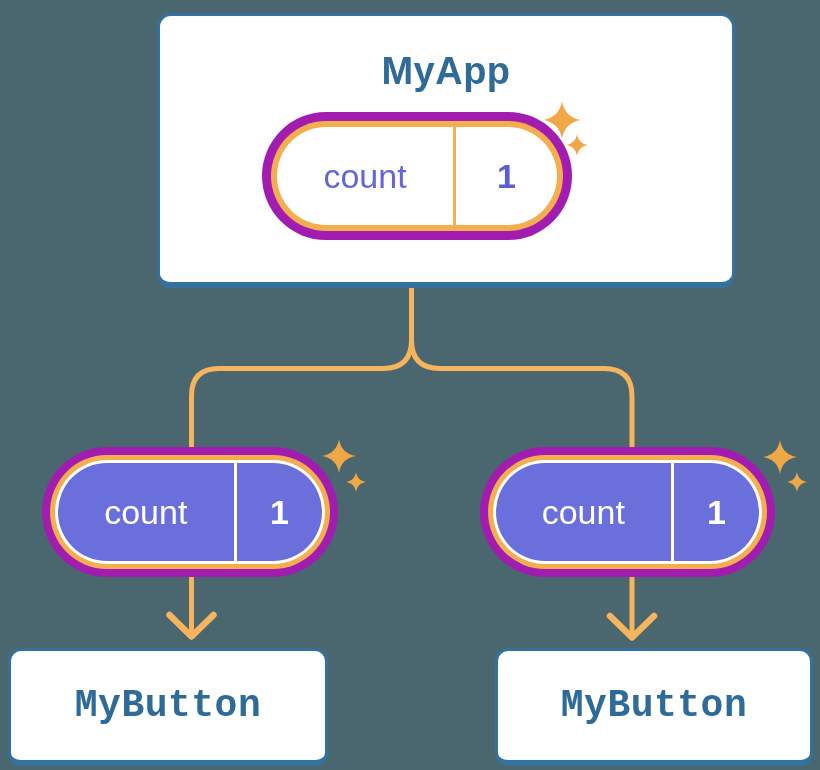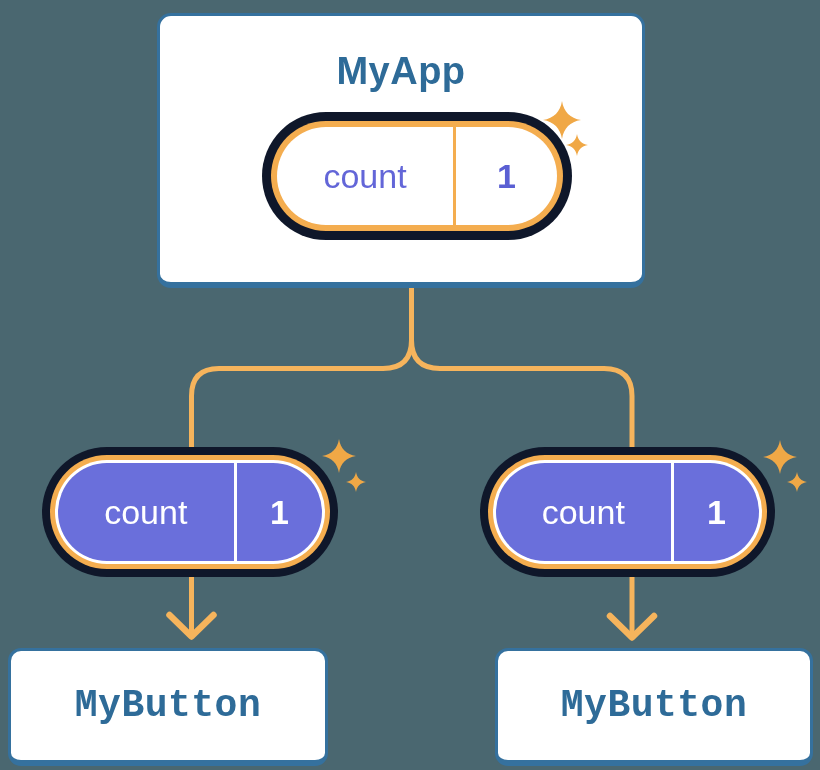--- a/index.html
+++ b/index.html
@@ -7,28 +7,28 @@
     position:relative;width:820px;height:770px;overflow:hidden;
     background:#4a6770;
     font-family:"Liberation Sans", sans-serif;
   }
   
   .card{
     position:absolute;background:#ffffff;
     border:3px solid #35719e;border-bottom-width:6px;
     border-radius:14px;box-sizing:border-box;z-index:2;
   }
-  .card-root{left:157px;top:13px;width:488px;height:275px;}
+  .card-root{left:157px;top:13px;width:578px;height:275px;}
   .card-leaf{display:flex;align-items:center;justify-content:center;border-radius:13px;font-family:Liberation Mono, monospace;}
   .card-leaf-left{left:8px;top:648px;width:320px;height:118px;}
   .card-leaf-right{left:495px;top:648px;width:318px;height:118px;}
   .card-title{color:#2e6b98;font-size:38px;font-weight:600;letter-spacing:.5px;}
   .card-root .card-title{position:absolute;top:34px;left:0;right:0;text-align:center;}
   
-  .pill{position:absolute;border-radius:999px;background:#0f172a;box-sizing:border-box;z-index:2;}
+  .pill{position:absolute;border-radius:999px;background:#a21caf;box-sizing:border-box;z-index:2;}
   .pill-mid{width:100%;height:100%;border-radius:999px;background:#f4ad4f;box-sizing:border-box;}
   .pill-gap{width:100%;height:100%;border-radius:999px;background:#ffffff;box-sizing:border-box;}
   .pill-face{width:100%;height:100%;border-radius:999px;display:flex;align-items:stretch;overflow:hidden;box-sizing:border-box;}
   .pill-root{left:262px;top:112px;width:310px;height:128px;padding:9px;}
   .pill-root .pill-mid{padding:6px;}
   .pill-root .pill-face{background:#ffffff;}
   .pill-root .state-name{color:#6366d8;}
   .pill-root .divider{background:#f4ad4f;width:3px;}
   .pill-root .state-value{color:#5a5fd3;width:101px;}
   .pill-child{width:296px;height:130px;padding:8px;}

